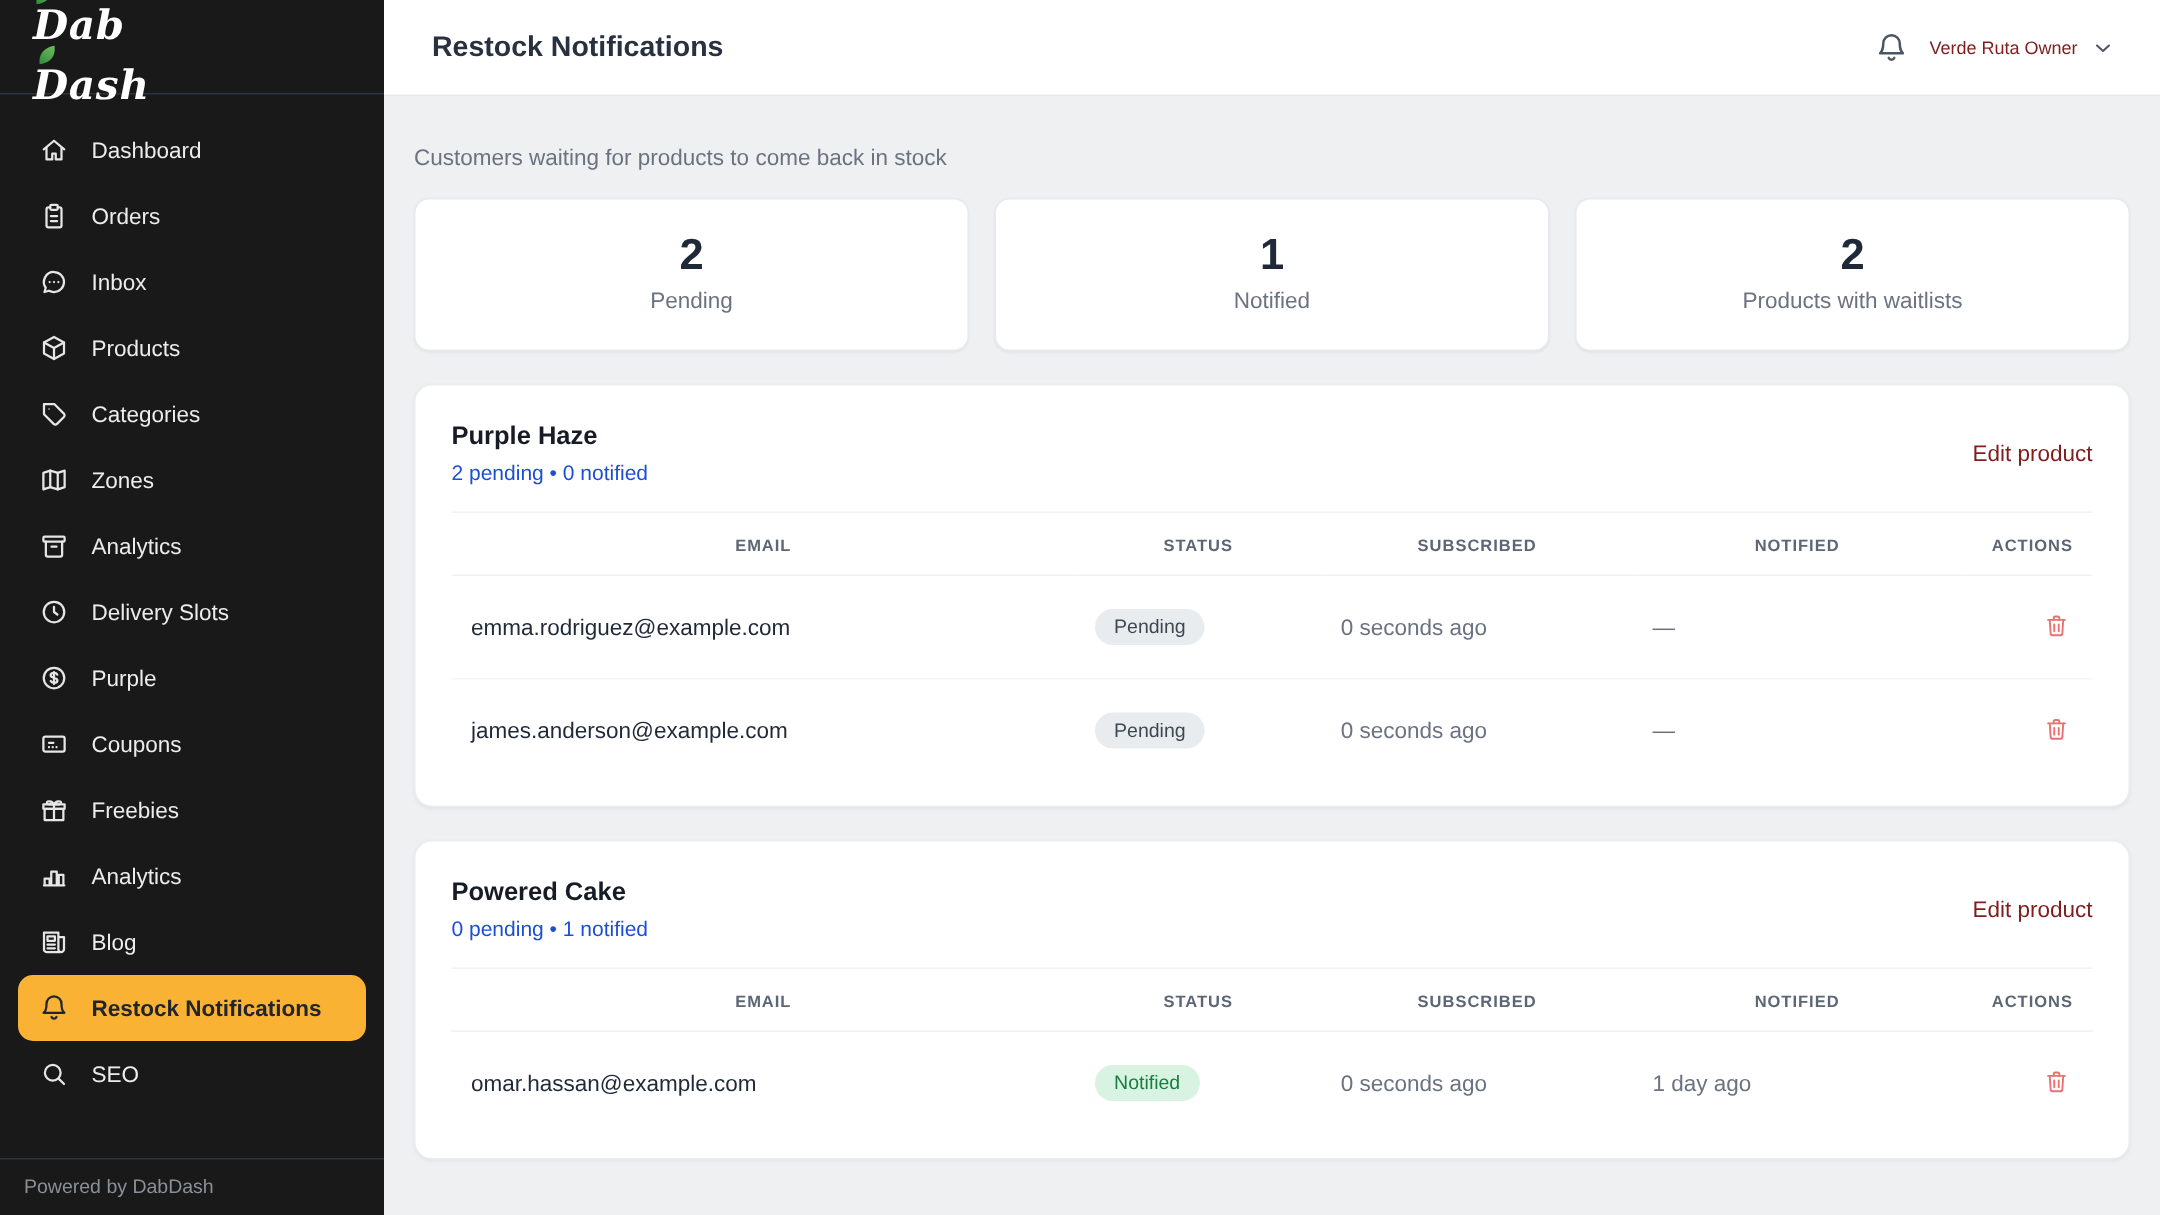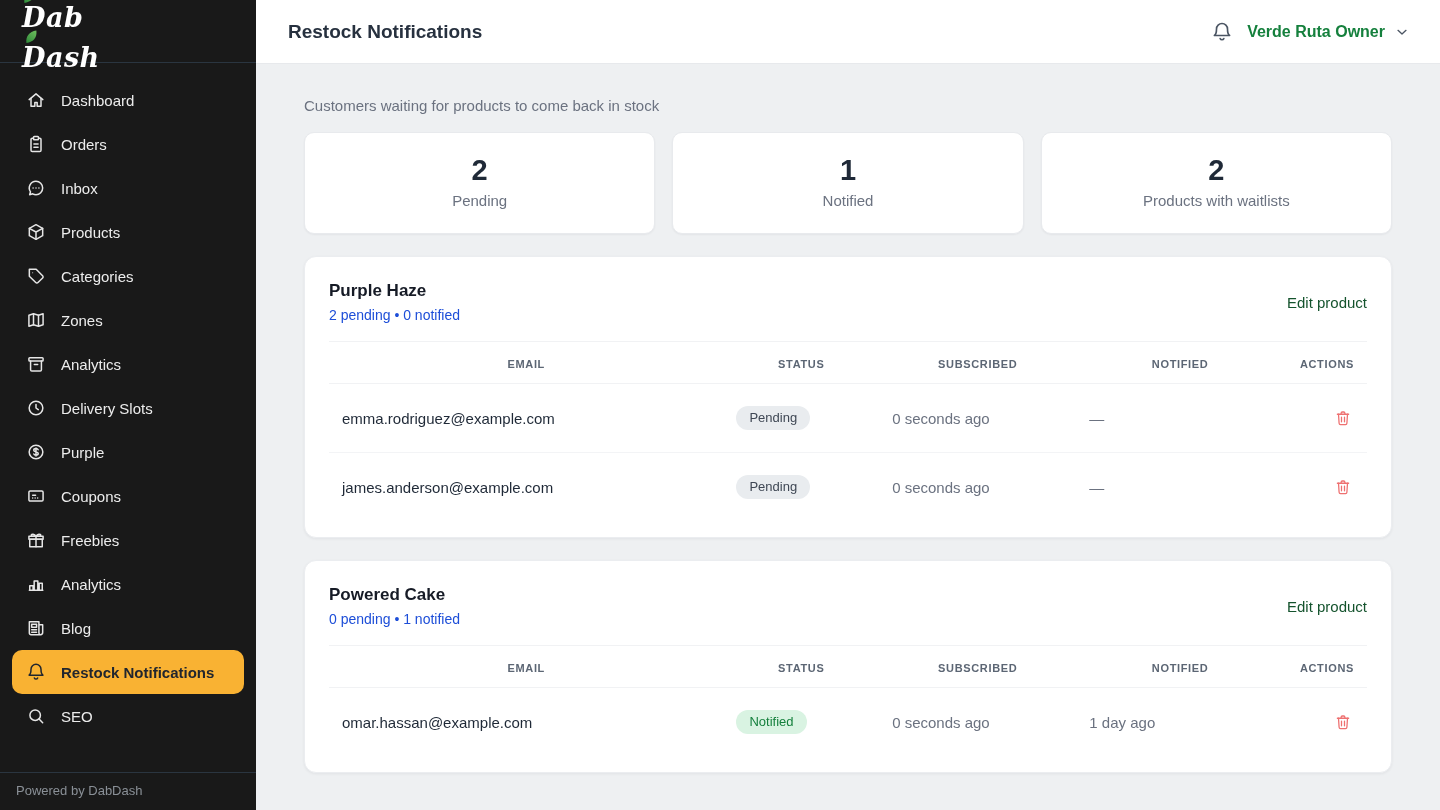--- a/index.html
+++ b/index.html
@@ -45,45 +45,45 @@
   
   .main { flex:1; display:flex; flex-direction:column; min-width:0; }
   .topbar {
     height:64px; background:#ffffff; border-bottom:1px solid #e7e9ec;
     display:flex; align-items:center; justify-content:space-between;
     padding:0 30px 0 32px;
   }
   .page-title { font-size:19px; font-weight:bold; color:#27313f; }
   .topbar-right { display:flex; align-items:center; gap:14px; }
   .topbar-right svg.bell { width:22px; height:22px; stroke:#4b5563; }
-  .user-name { font-size:16px; color:#15803d;font-weight:bold; }
+  .user-name { font-size:12px; color:#7f1d1d; }
   .topbar-right svg.chev { width:16px; height:16px; stroke:#4b5563; }
   .user-menu { display:flex; align-items:center; gap:9px; cursor:pointer; }
 
-  .content { flex:1; padding:0 48px; overflow:hidden; }
+  .content { flex:1; padding:0 20px; overflow:hidden; }
   .subtitle { margin-top:33px; font-size:15px; color:#6b7280; }
 
   .stats { display:flex; gap:17px; margin-top:18px; }
   .stat-card {
     flex:1; background:#fff; border:1px solid #e8eaed; border-radius:10px;
     padding:21px 10px 24px; text-align:center;
     box-shadow:0 1px 2px rgba(16,24,40,.05);
   }
   .stat-value { font-size:29px; font-weight:bold; color:#1f2937; }
   .stat-label { margin-top:5px; font-size:15px; color:#6b7280; }
 
   .product-card {
     background:#fff; border:1px solid #ebedf0; border-radius:12px;
     margin-top:22px; padding:24px 24px 16px;
     box-shadow:0 1px 3px rgba(16,24,40,.06);
   }
   .pc-header { display:flex; justify-content:space-between; align-items:center; }
   .pc-name { font-size:17px; font-weight:bold; color:#161b26; }
   .pc-summary { margin-top:6px; font-size:14px; color:#1d4ed8; }
-  .edit-link { font-size:15px; color:#14532d; text-decoration:none; cursor:pointer; }
+  .edit-link { font-size:15px; color:#7f1d1d; text-decoration:none; cursor:pointer; }
   .pc-divider { height:1px; background:#f1f2f4; margin-top:18px; }
 
   table { width:100%; border-collapse:collapse; }
   th {
     padding:16px 13px 13px; text-align:center;
     font-size:11px; font-weight:bold; letter-spacing:.06em; color:#5c6674;
     border-bottom:1px solid #f1f2f4;
   }
   td { padding:22px 13px; font-size:15px; border-bottom:1px solid #f3f4f6; }
   tr:last-child td { border-bottom:none; }

